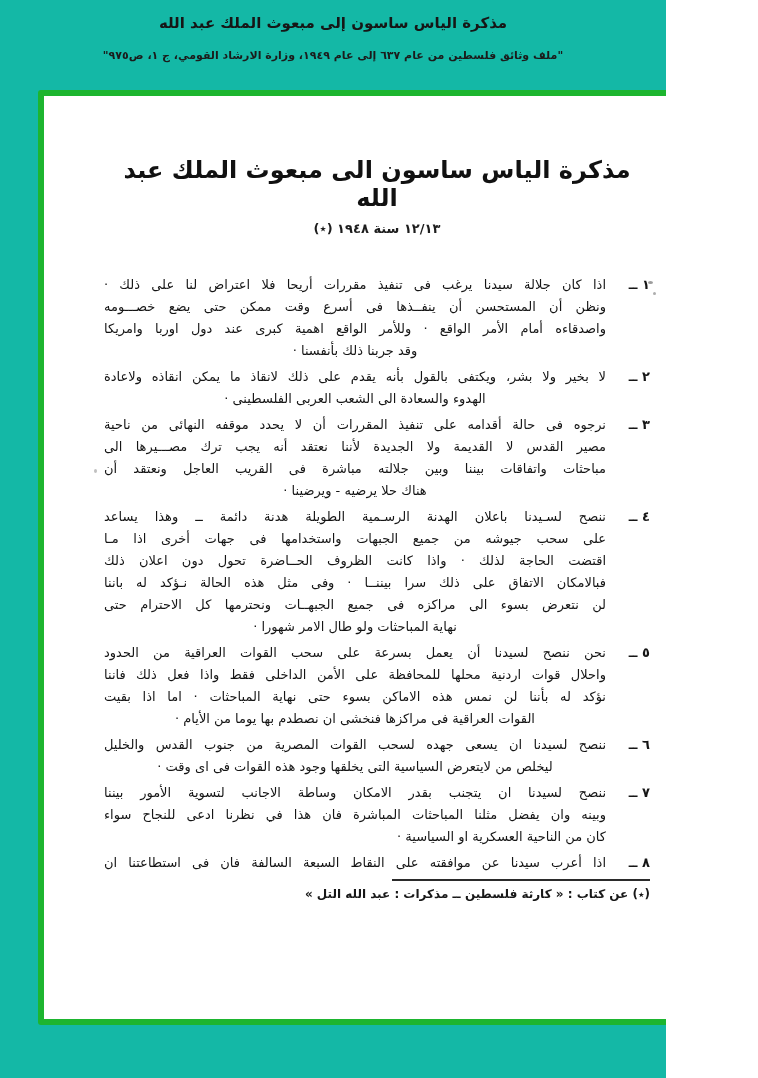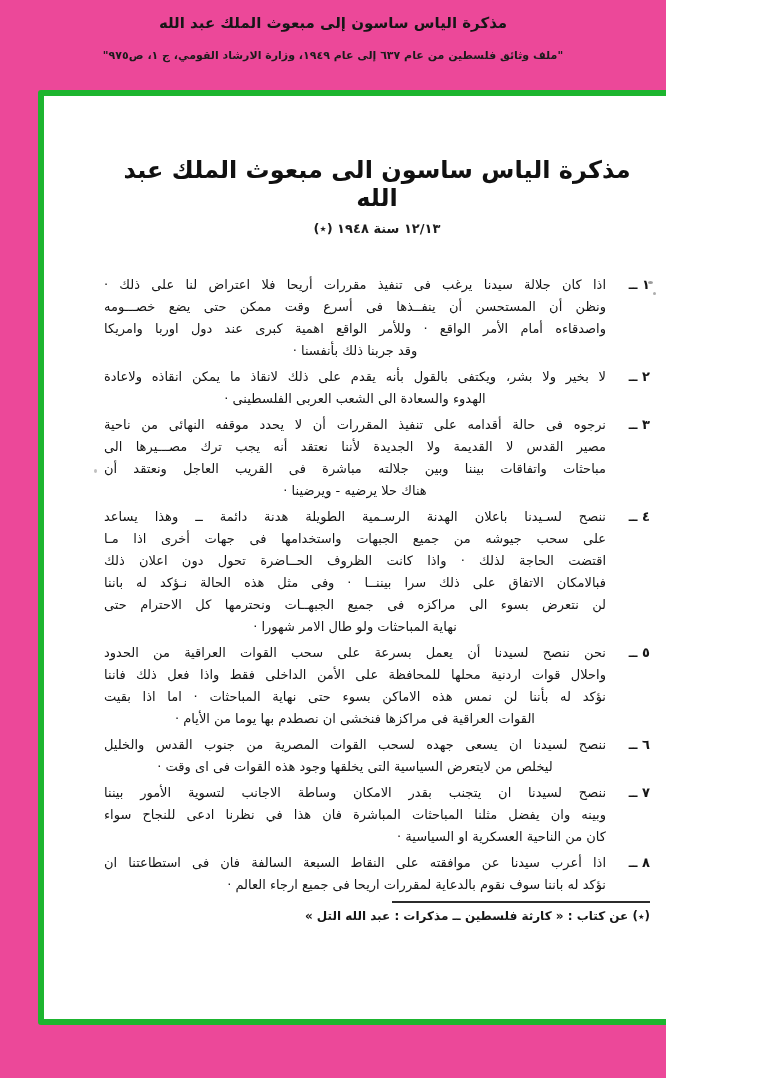--- a/index.html
+++ b/index.html
@@ -3,21 +3,21 @@
 <meta charset="utf-8">
 <style>
   * { margin: 0; padding: 0; box-sizing: border-box; }
   html, body { background: #ffffff; }
   body { font-family: "DejaVu Sans", sans-serif; }
 
   .page {
     position: relative;
     width: 666px;
     height: 1078px;
-    background: #ec4899;
+    background: #14b8a6;
     overflow: hidden;
     color: #161616;
   }
 
   
   .top-header { position: absolute; top: 14px; left: 0; width: 100%; text-align: center; direction: rtl; }
   .top-title  { font-size: 15px; font-weight: bold; letter-spacing: 0; }
   .top-source { margin-top: 17px; font-size: 11px; font-weight: bold; color: #1b1b1b; }
 
   
@@ -153,21 +153,20 @@
             <div class="lines">
               <div class="line">ننصح لسيدنا ان يتجنب بقدر الامكان وساطة الاجانب لتسوية الأمور بيننا</div>
               <div class="line">وبينه وان يفضل مثلنا المباحثات المباشرة فان هذا في نظرنا ادعى للنجاح سواء</div>
               <div class="line last right">كان من الناحية العسكرية او السياسية ·</div>
             </div>
           </div>
           <div class="para">
             <div class="num">٨ ــ</div>
             <div class="lines">
               <div class="line">اذا أعرب سيدنا عن موافقته على النقاط السبعة السالفة فان فى استطاعتنا ان</div>
-              <div class="line last right">نؤكد له باننا سوف نقوم بالدعاية لمقررات اريحا فى جميع ارجاء العالم ·</div>
             </div>
           </div>
         </div>
 
       <div class="foot-rule"></div>
       <div class="footnote">(٭) عن كتاب : « كارثة فلسطين ــ مذكرات : عبد الله التل »</div>
     </div>
   </div>
 
   <div class="speck s1"></div>

